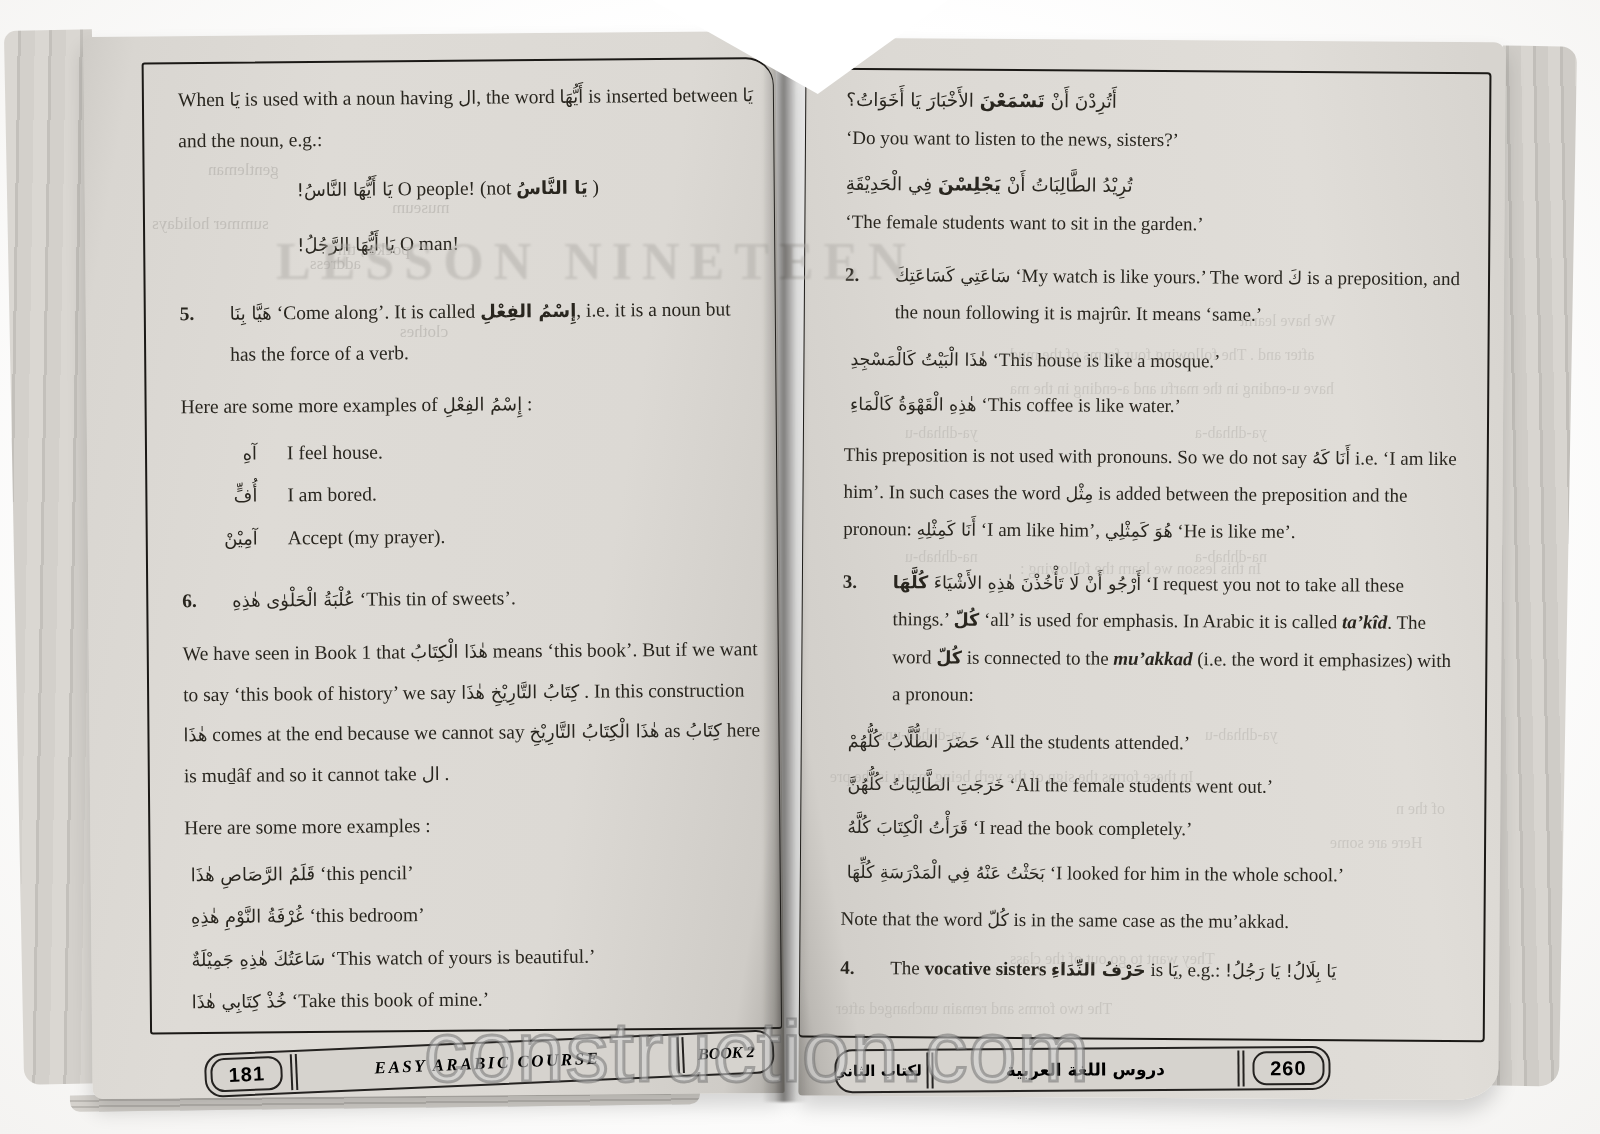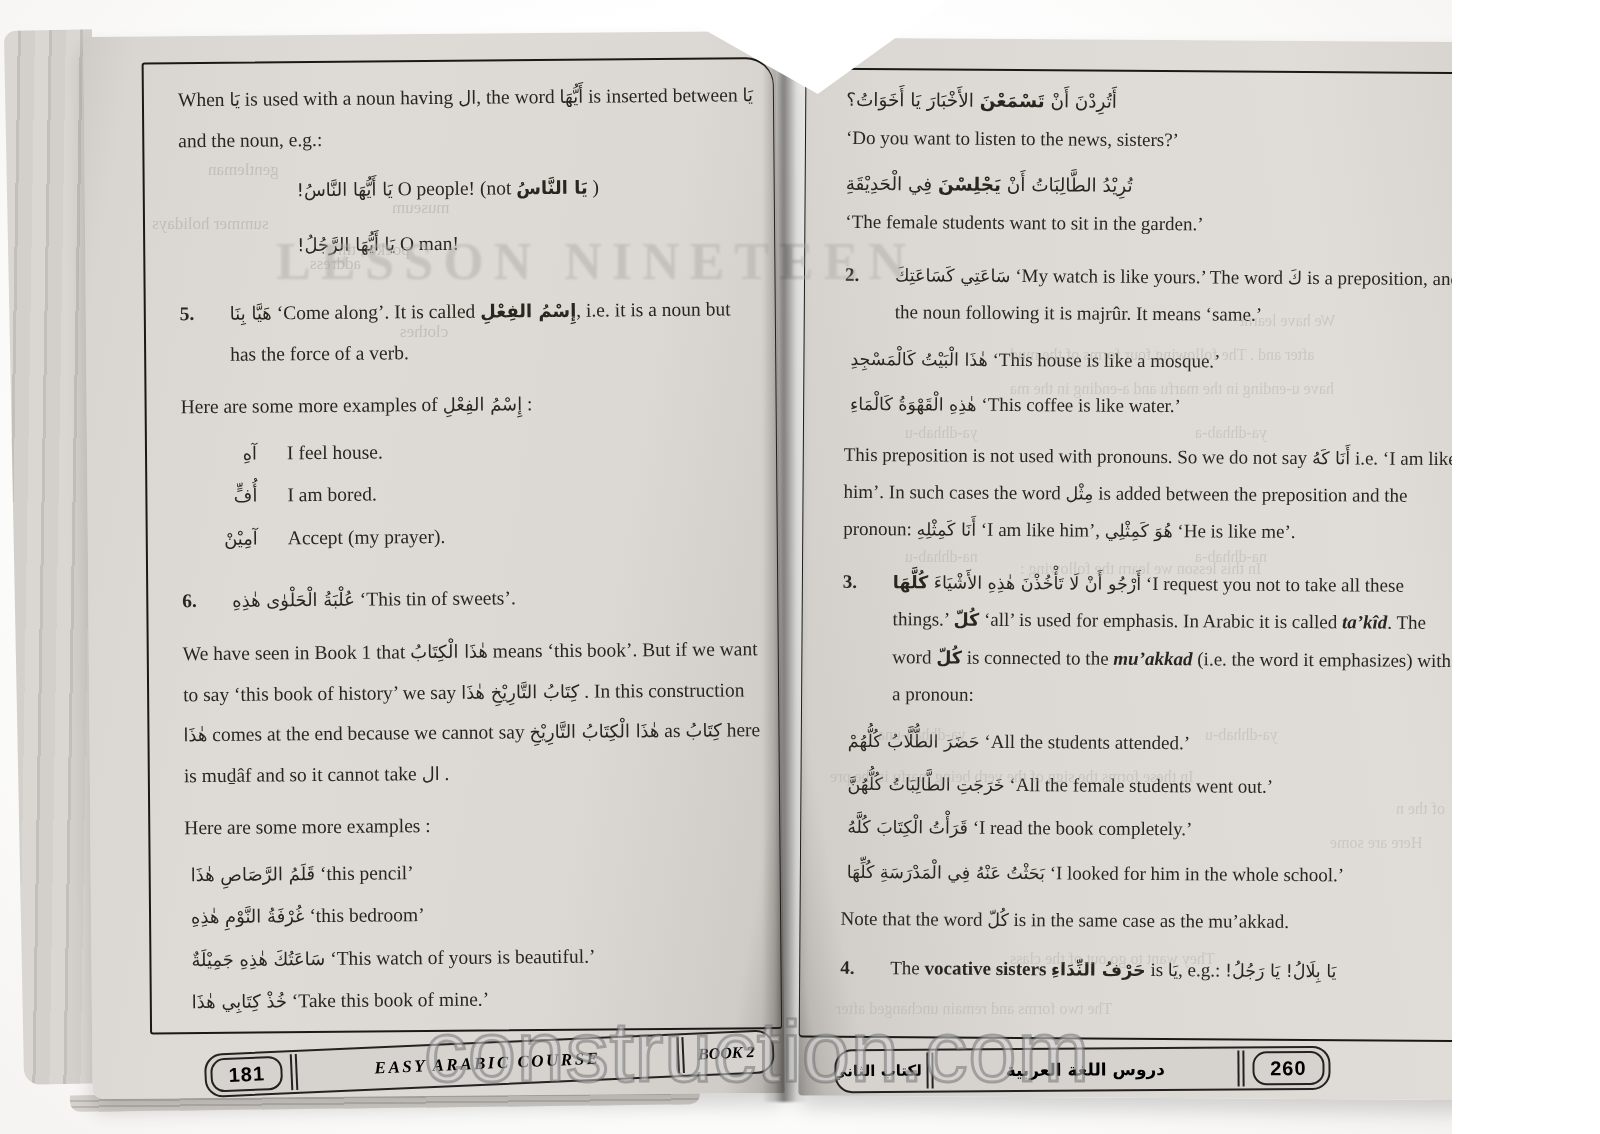--- a/index.html
+++ b/index.html
@@ -1,18 +1,18 @@
 <!DOCTYPE html>
 <html><head>
 <meta charset="utf-8">
 <title>Open book spread</title>
 <style>
   html,body{margin:0;padding:0;}
   body{width:1600px;height:1134px;background:#ffffff;font-family:"Liberation Serif",serif;}
-  .scene{position:relative;width:1452px;height:1134px;overflow:hidden;
+  .scene{position:relative;width:1600px;height:1134px;overflow:hidden;
          background:radial-gradient(ellipse at 50% 45%, #ffffff 55%, #f4f3f1 100%);}
 
   
   .edge-left{position:absolute;left:14px;top:30px;width:88px;height:1054px;transform:rotate(-1.1deg);
     border-radius:12px 0 0 16px;z-index:0;
     background:repeating-linear-gradient(92deg,#dad7d2 0 14px,#c3c0bb 14px 17px,#d3d0cb 17px 31px);}
   .edge-right{position:absolute;left:1494px;top:46px;width:74px;height:1040px;transform:rotate(1deg);
     border-radius:0 16px 20px 0;z-index:0;
     background:repeating-linear-gradient(88deg,#d8d5d0 0 12px,#c1beb9 12px 15px,#cfccc7 15px 27px);}
   .edge-bottom-left{position:absolute;left:70px;top:1092px;width:630px;height:16px;transform:rotate(-0.7deg);

